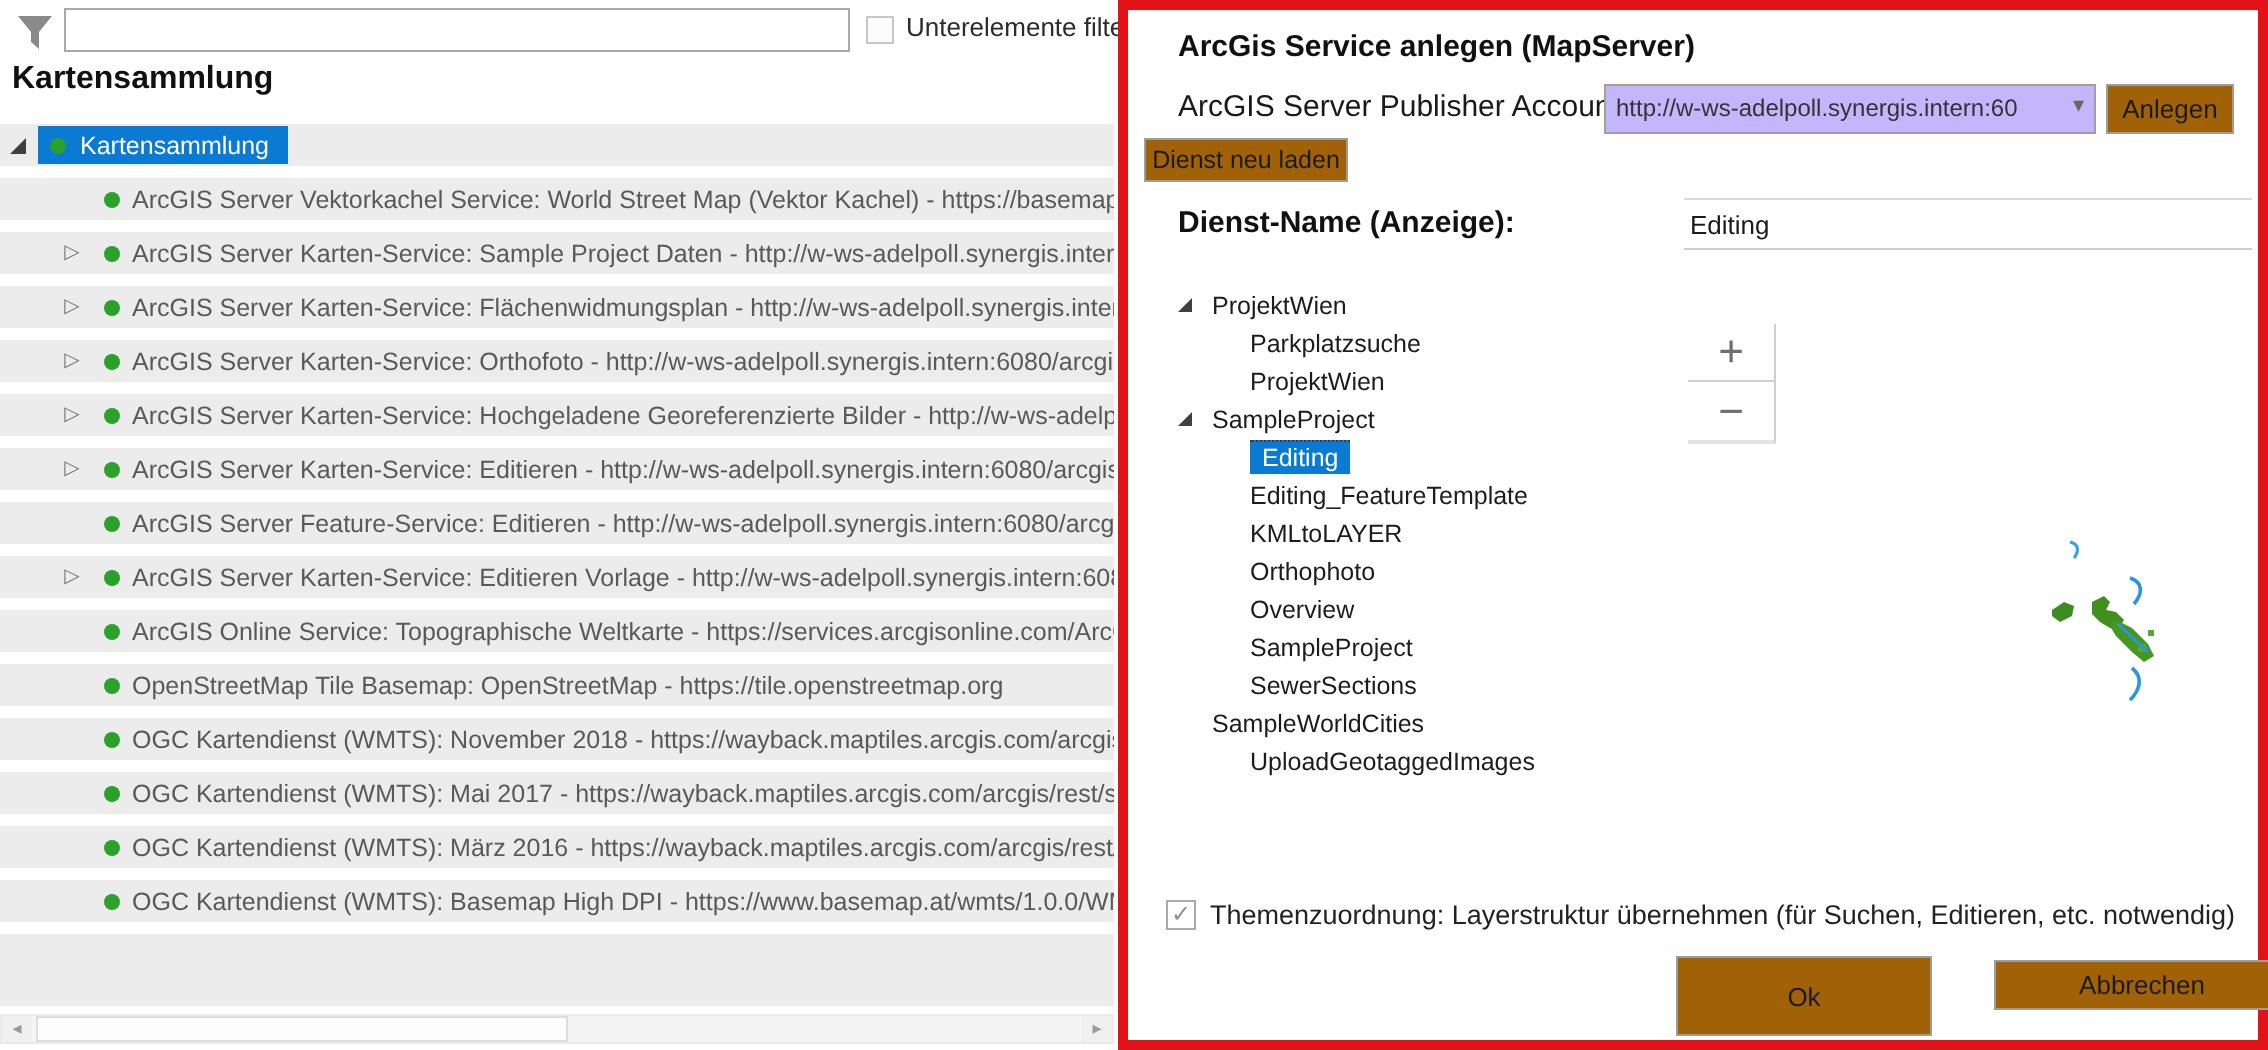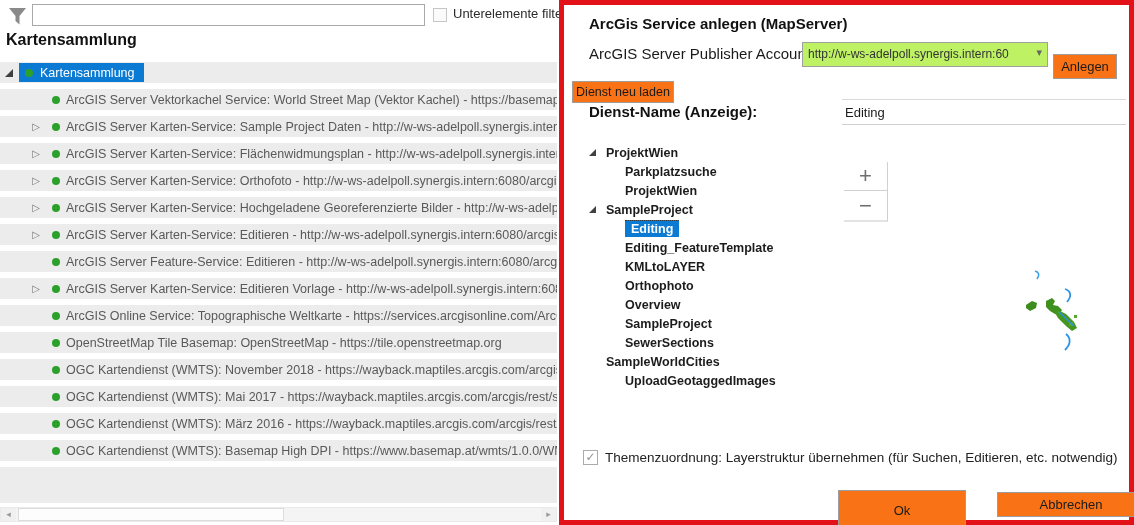--- a/index.html
+++ b/index.html
@@ -51,41 +51,41 @@
   .hs-right { right:0; }
   .hs-thumb { position:absolute; left:17px; top:0; width:266px; height:13px;
     background:#fdfdfd; border:1px solid #dcdcdc; }
 
   
   .dialog { position:absolute; left:559px; top:0; width:575px; height:525px;
     background:#fff; border:5px solid #e31219; }
   .dlg-title { position:absolute; left:25px; top:10px; font-size:15px; font-weight:bold; color:#111; }
   .pub-label { position:absolute; left:25px; top:40px; font-size:15px; color:#1a1a1a; white-space:nowrap; }
   .combo { position:absolute; left:238px; top:37px; width:246px; height:25px;
-    border:1px solid #a0a0a0; background:#bef264; }
+    border:1px solid #a0a0a0; background:#c4b5fd; }
   .combo-value { position:absolute; left:5px; top:4px; right:22px; font-size:12px; color:#333;
     white-space:nowrap; overflow:hidden; }
   .combo-arrow { position:absolute; right:5px; top:3px; font-size:11px; color:#666; }
-  .btn { background:#f97316; border:1px solid #9d9d9d; color:#1b1b1b; font-size:13px;
-    font-family:inherit; text-align:center;margin-top:12px; }
+  .btn { background:#a16207; border:1px solid #9d9d9d; color:#1b1b1b; font-size:13px;
+    font-family:inherit; text-align:center; }
   .anlegen-btn { position:absolute; left:489px; top:37px; width:64px; height:25px; }
   .reload-btn { position:absolute; left:8px; top:64px; width:102px; height:22px; font-size:12.5px; }
   .name-label { position:absolute; left:25px; top:98px; font-size:15px; font-weight:bold; color:#111; white-space:nowrap; }
   .name-input { position:absolute; left:278px; top:94px; width:284px; height:26px;
     border:none; border-top:1px solid #d9d9d9; border-bottom:1px solid #cfcfcf;
     font-size:13px; color:#1b1b1b; padding:0 3px; outline:none; background:#fff; }
 
   .dlg-tree { position:absolute; left:25px; top:138px; width:250px; }
   .d-row { position:relative; height:19px; display:flex; align-items:center; }
   .d-row .exp-slot { width:17px; flex:0 0 17px; display:flex; align-items:center; }
   .d-row .tri { display:none; }
   .d-row.expanded .tri { display:inline-block; width:0; height:0;
     border-left:7px solid transparent; border-bottom:7px solid #404040; }
   .d-row.lvl1 { padding-left:19px; }
-  .d-label { font-size:12.5px; color:#1c1c1c; white-space:nowrap; padding:1px 5px 1px 0;font-weight:bold; }
+  .d-label { font-size:12.5px; color:#1c1c1c; white-space:nowrap; padding:1px 5px 1px 0; }
   .d-row.selected .d-label { background:#0b7ad3; color:#fff; padding:1px 6px;
     border-top:1px dotted #3a3a3a; }
 
   .zoom-box { position:absolute; left:280px; top:157px; width:44px; height:60px;
     border-right:1px solid #d0d0d0; border-bottom:2px solid #e3e3e3; }
   .zoom-btn { width:100%; height:29px; background:#fff; border:none; color:#6e6e6e;
     font-size:22px; font-weight:200; line-height:26px; text-align:center; font-family:inherit; }
   .zoom-plus { border-bottom:1px solid #d0d0d0; }
 
   .map-preview { position:absolute; left:446px; top:255px; width:100px; height:95px; }

